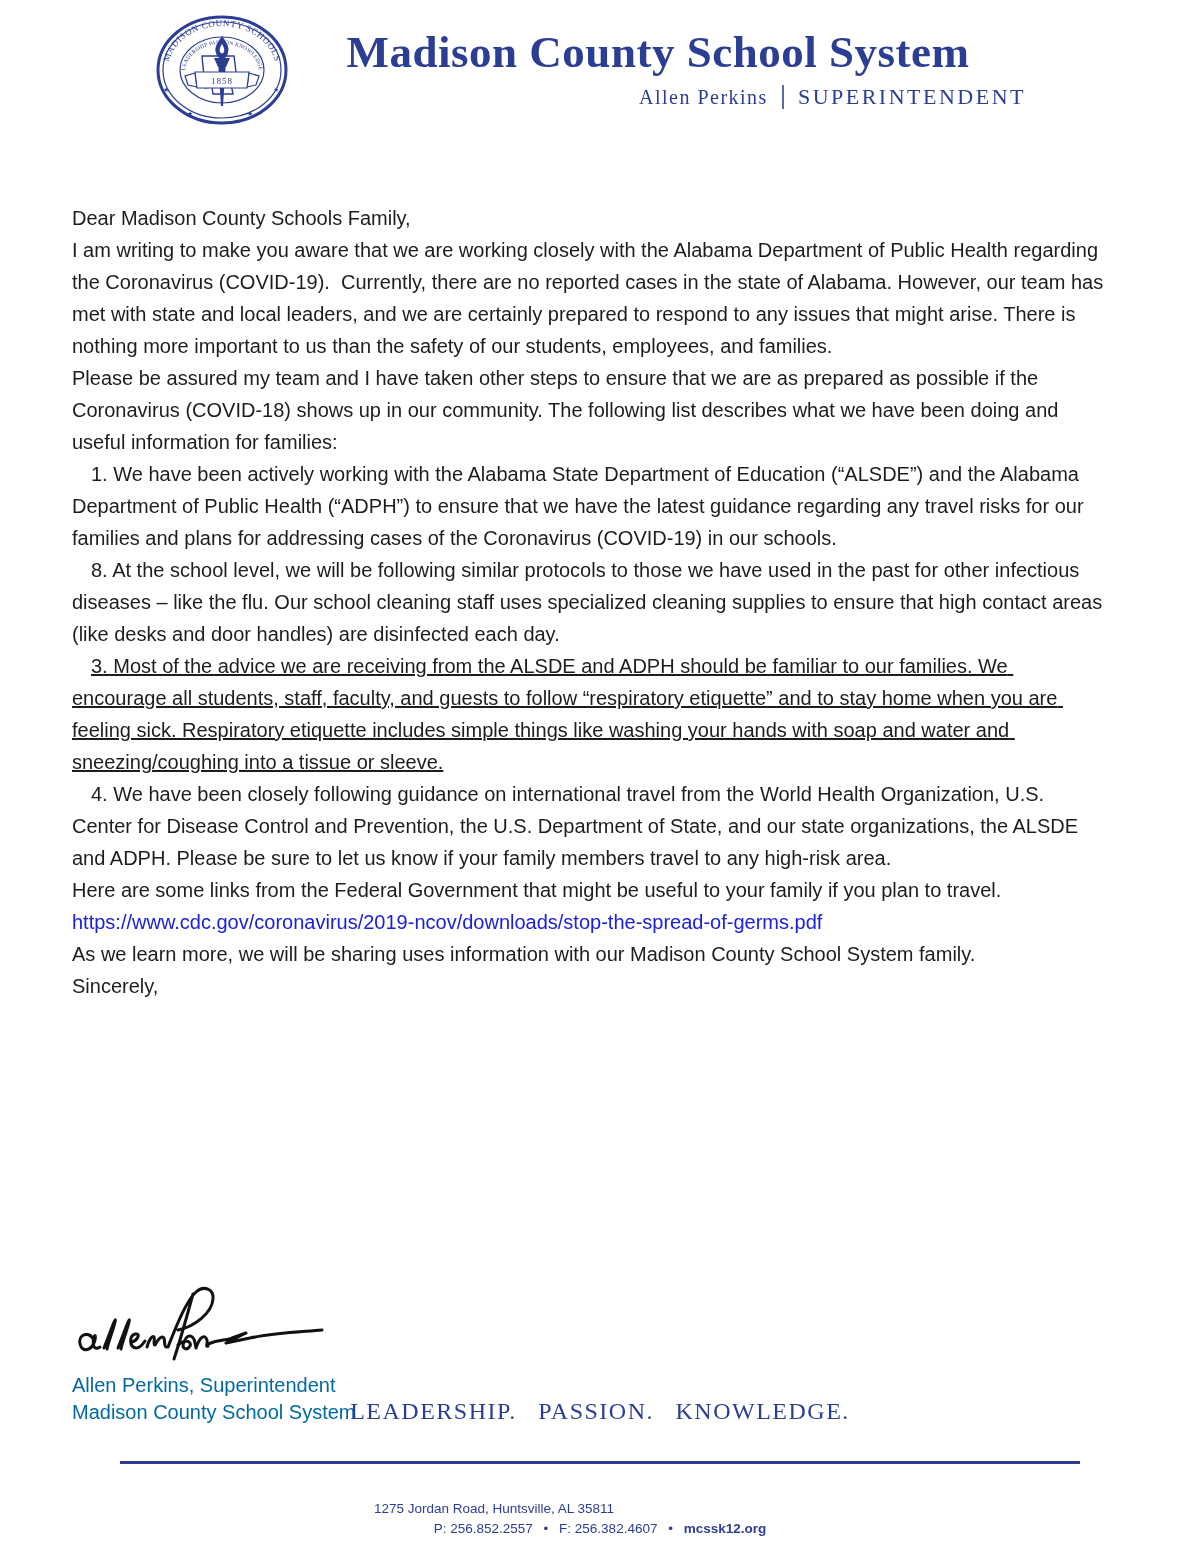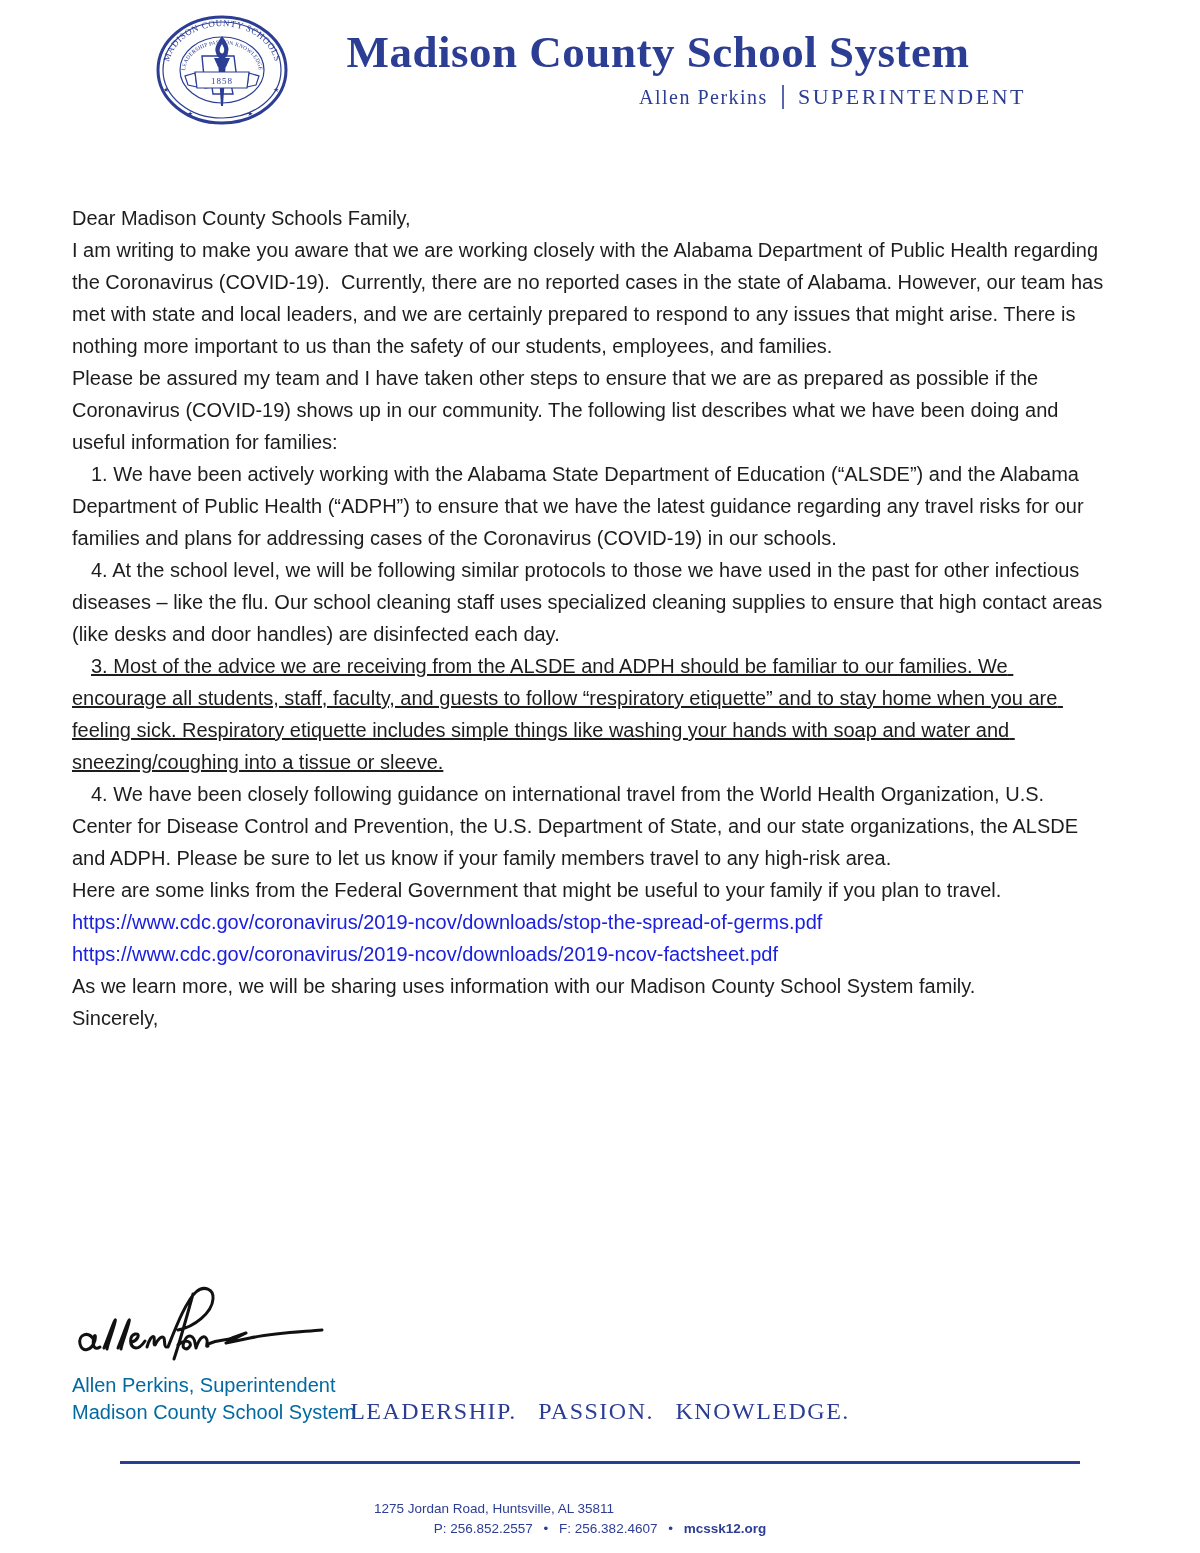--- a/index.html
+++ b/index.html
@@ -115,31 +115,30 @@
     <span class="sub-name">Allen Perkins</span>
     <span class="sub-bar"></span>
     <span class="sub-role">SUPERINTENDENT</span>
   </div>
 
   <main class="body">
     <p class="sal indent">Dear Madison County Schools Family,</p>
 
     <p class="p1 indent">I am writing to make you aware that we are working closely with the Alabama Department of Public Health regarding the Coronavirus (COVID-19).  Currently, there are no reported cases in the state of Alabama. However, our team has met with state and local leaders, and we are certainly prepared to respond to any issues that might arise. There is nothing more important to us than the safety of our students, employees, and families.</p>
 
-    <p class="p2 indent">Please be assured my team and I have taken other steps to ensure that we are as prepared as possible if the Coronavirus (COVID-19) shows up in our community. The following list describes what we have been doing and useful information for families:</p>
+    <p class="p2 indent">Please be assured my team and I have taken other steps to ensure that we are as prepared as possible if the Coronavirus (COVID-18) shows up in our community. The following list describes what we have been doing and useful information for families:</p>
 
     <p class="li li1">1. We have been actively working with the Alabama State Department of Education (“ALSDE”) and the Alabama Department of Public Health (“ADPH”) to ensure that we have the latest guidance regarding any travel risks for our families and plans for addressing cases of the Coronavirus (COVID-19) in our schools.</p>
-    <p class="li li2">4. At the school level, we will be following similar protocols to those we have used in the past for other infectious diseases – like the flu. Our school cleaning staff uses specialized cleaning supplies to ensure that high contact areas (like desks and door handles) are disinfected each day.</p>
+    <p class="li li2">8. At the school level, we will be following similar protocols to those we have used in the past for other infectious diseases – like the flu. Our school cleaning staff uses specialized cleaning supplies to ensure that high contact areas (like desks and door handles) are disinfected each day.</p>
     <p class="li li3">3. Most of the advice we are receiving from the ALSDE and ADPH should be familiar to our families. We encourage all students, staff, faculty, and guests to follow “respiratory etiquette” and to stay home when you are feeling sick. Respiratory etiquette includes simple things like washing your hands with soap and water and sneezing/coughing into a tissue or sleeve.</p>
     <p class="li li4">4. We have been closely following guidance on international travel from the World Health Organization, U.S. Center for Disease Control and Prevention, the U.S. Department of State, and our state organizations, the ALSDE and ADPH. Please be sure to let us know if your family members travel to any high-risk area.</p>
 
     <p class="intro">Here are some links from the Federal Government that might be useful to your family if you plan to travel.</p>
 
     <p class="link l1">https://www.cdc.gov/coronavirus/2019-ncov/downloads/stop-the-spread-of-germs.pdf</p>
-    <p class="link l2">https://www.cdc.gov/coronavirus/2019-ncov/downloads/2019-ncov-factsheet.pdf</p>
 
     <p class="closing">As we learn more, we will be sharing uses information with our Madison County School System family.</p>
 
     <p class="signoff">Sincerely,</p>
   </main>
 
   <svg class="signature" width="252" height="86" viewBox="0 0 252 86">
     <g fill="none" stroke="#111111" stroke-width="3" stroke-linecap="round" stroke-linejoin="round">
       <path d="M20,57 C14,47 4,52 6,61 C8,70 18,68 21,57 C22,53 21,51 20,54 C18,62 20,68 26,64
                M30,65 C36,50 43,30 41,39 C39,48 34,60 33,66

